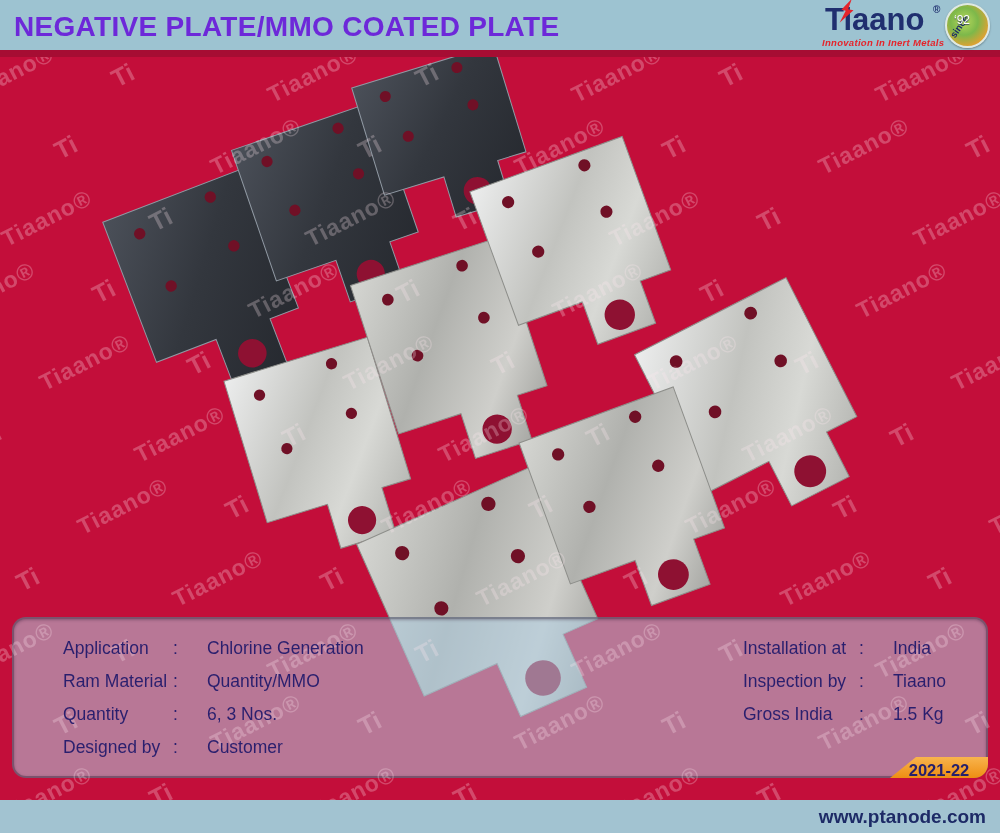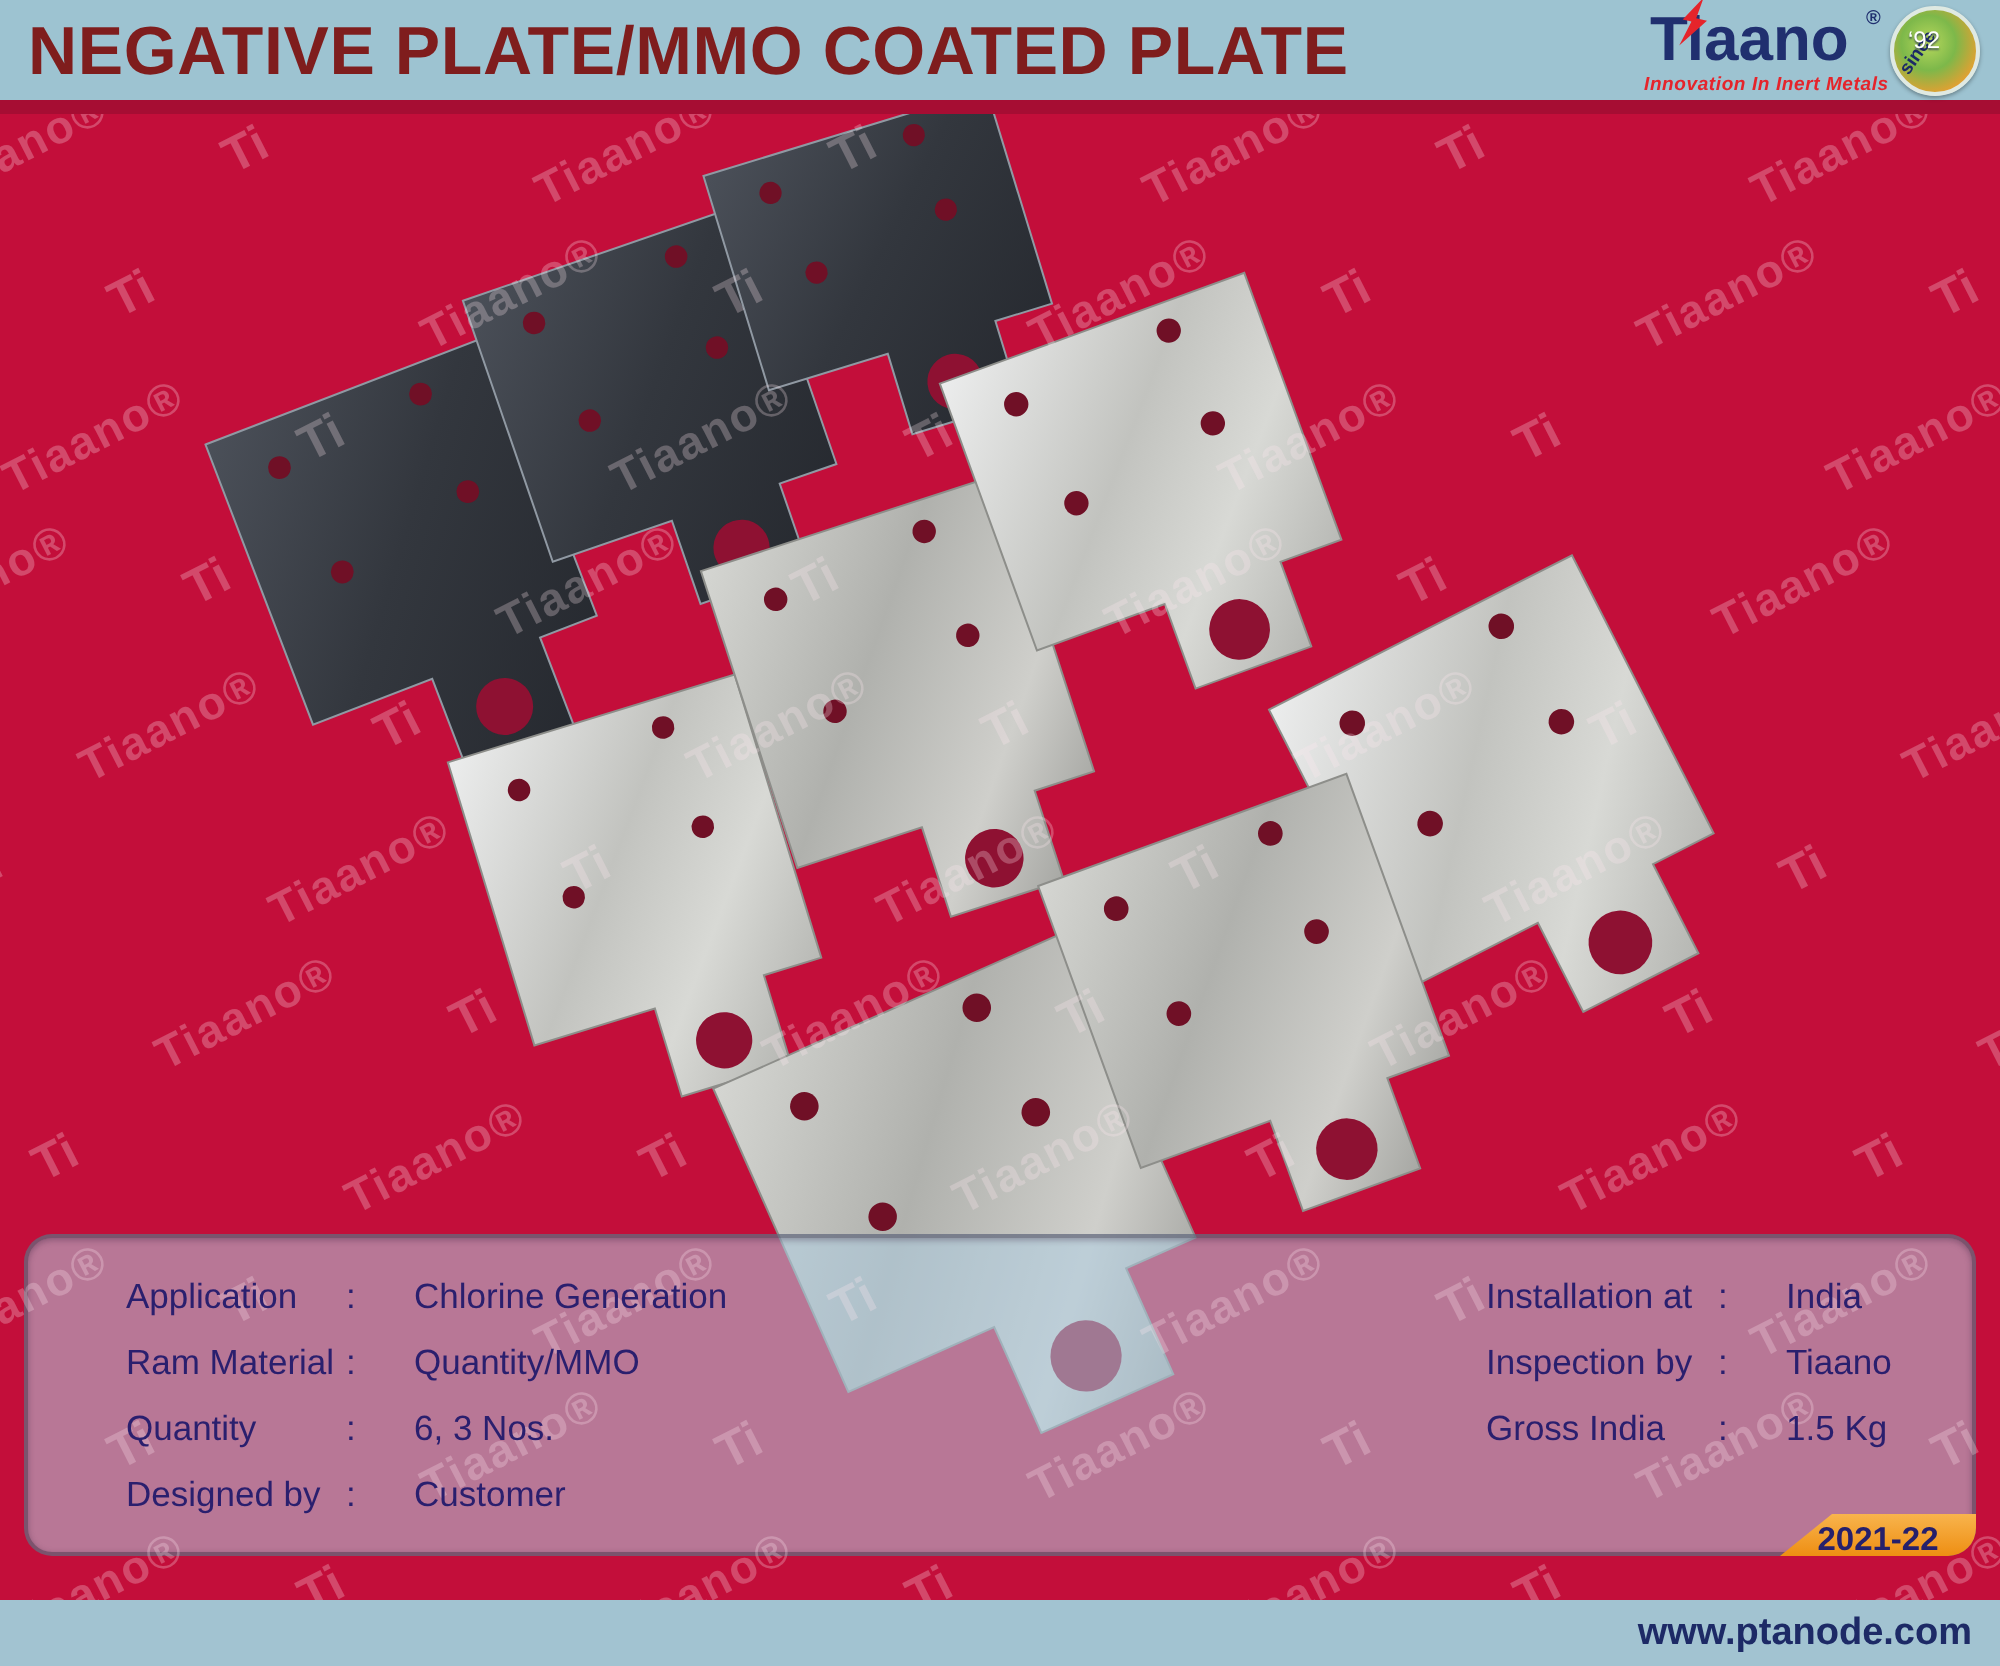--- a/index.html
+++ b/index.html
@@ -1,22 +1,22 @@
 <!DOCTYPE html>
 <html><head>
 <meta charset="utf-8">
 <style>
   html,body{margin:0;padding:0;background:#555;}
   #app{position:relative;width:1000px;height:833px;overflow:hidden;
        background:#c30e3a;font-family:"Liberation Sans",sans-serif;}
 
   
   .header{position:absolute;top:0;left:0;right:0;height:50px;background:#9dc3d1;z-index:10;}
-  .title{position:absolute;left:14px;top:0;line-height:53px;font-size:34px;font-weight:bold;
-         letter-spacing:0.3px;color:#7f1d1d;white-space:nowrap;}
+  .title{position:absolute;left:14px;top:0;line-height:53px;font-size:28px;font-weight:bold;
+         letter-spacing:0.3px;color:#6d28d9;white-space:nowrap;}
   .divider{position:absolute;top:50px;left:0;right:0;height:7px;background:#a60d33;z-index:10;}
 
   
   .logo{position:absolute;right:8px;top:1px;width:215px;height:48px;z-index:11;}
   .logo-brand{position:absolute;left:48px;top:1px;font-size:31px;font-weight:bold;color:#202f6f;}
   .logo-reg{position:absolute;left:156px;top:3px;font-size:10px;font-weight:bold;color:#202f6f;}
   .logo-tag{position:absolute;left:45px;top:36px;font-size:9.5px;font-style:italic;font-weight:bold;
             color:#e5242b;letter-spacing:0.3px;white-space:nowrap;}
   .logo-bolt{position:absolute;left:62px;top:-3px;width:16px;height:28px;transform:rotate(12deg);z-index:12;}
   .badge92{position:absolute;right:2px;top:2px;width:45px;height:45px;border-radius:50%;

